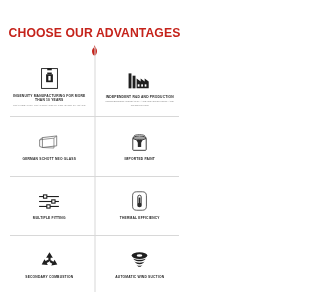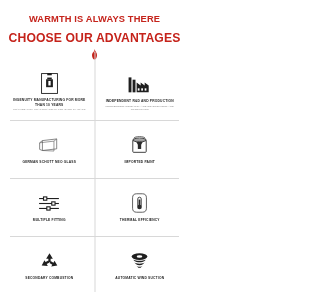--- a/index.html
+++ b/index.html
@@ -38,21 +38,21 @@
     color: #c5231b;
     line-height: 1.15;
     white-space: nowrap;
   }
   .headline-line2 {
     font-size: 12.2px;
     font-weight: bold;
     letter-spacing: 0.1px;
     color: #c5231b;
     line-height: 1.25;
-    margin-top: 6px;
+    margin-top: 12px;
     white-space: nowrap;
   }
 
   
   .flame-wrap {
     flex: 0 0 auto;
     height: 14px;
     display: flex;
     align-items: center;
     justify-content: center;
@@ -146,21 +146,20 @@
     height: 3px;
     background: #ffffff;
   }
 </style>
 </head>
 <body>
 
 <div class="slide">
 
   <div class="headline">
-    <div class="headline-line1">WARMTH IS ALWAYS THERE</div>
     <div class="headline-line2">CHOOSE OUR ADVANTAGES</div>
   </div>
 
   <div class="flame-wrap">
     <svg class="flame-icon" viewBox="0 0 18 22">
       <path d="M9 0 C10 5 14 6.5 14 12 C14 17 11.6 21 9 21 C6.4 21 4 17 4 12 C4 8.5 6.2 7.4 7 4.5 C7.6 6.6 8.4 7.4 9 8 C8.6 5.2 8.4 2.6 9 0 Z" fill="#C5231B"></path>
     </svg>
   </div>
 
   <div class="grid">

